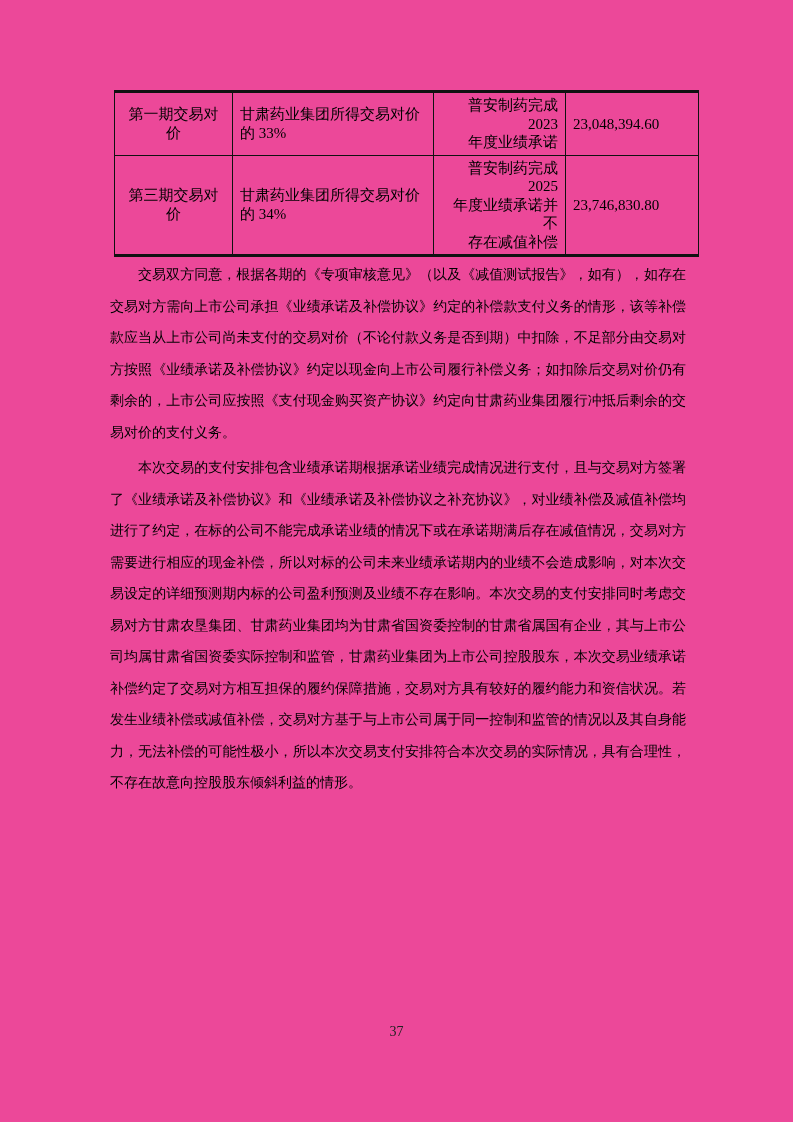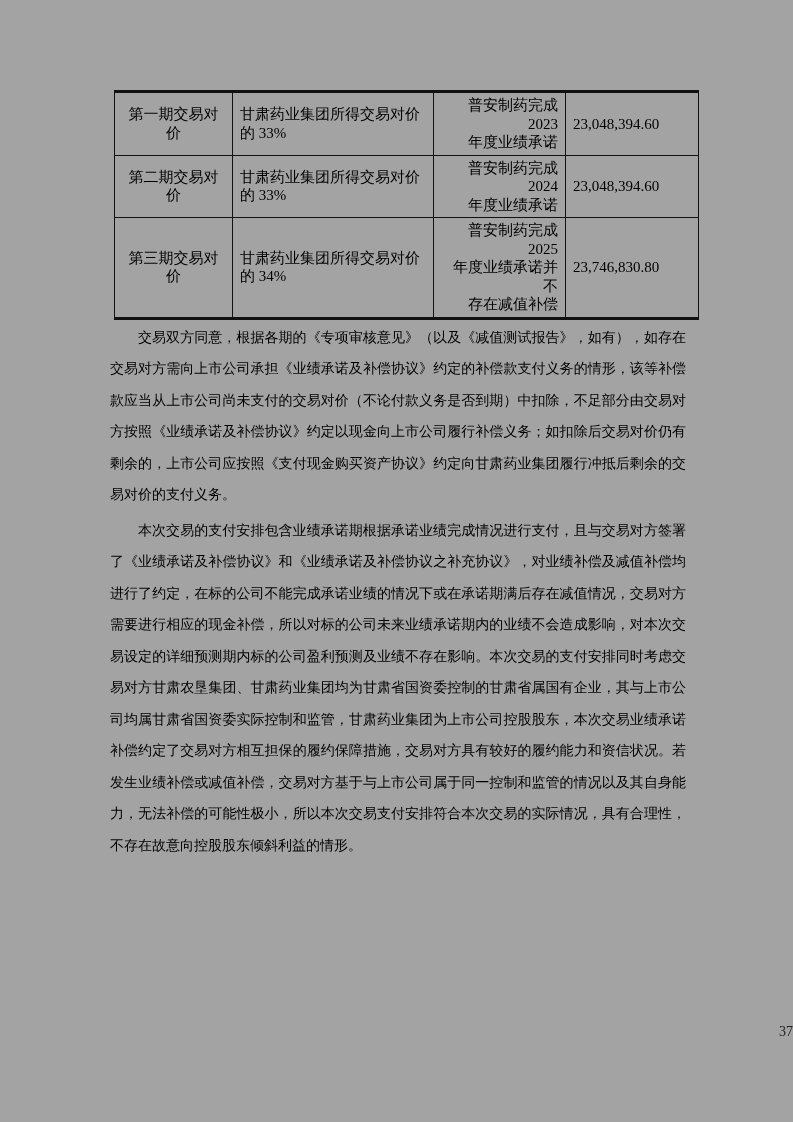--- a/index.html
+++ b/index.html
@@ -1,21 +1,21 @@
 <!DOCTYPE html>
 <html><head>
 <meta charset="utf-8">
 <style>
   * { margin: 0; padding: 0; box-sizing: border-box; }
   html, body { background: #ffffff; }
   .page {
     position: relative;
     width: 793px;
     height: 1122px;
-    background: #a3a3a3;
+    background: #ec4899;
     overflow: hidden;
     font-family: "Liberation Serif", "DejaVu Serif", serif;
     color: #000000;
   }
   .content {
     position: absolute;
     left: 110px;
     top: 90px;
     width: 576px;
   }
@@ -44,46 +44,38 @@
     text-align: justify;
     text-indent: 2em;
     margin-top: 4px;
   }
   .para.first { margin-top: 2px; }
   .page-number {
     position: absolute;
     top: 1024px;
     left: 0;
     width: 100%;
-    text-align: right;
+    text-align: center;
     font-size: 14px;
     color: #222222;
   }
 </style>
 </head>
 <body>
 
 <div class="page">
   <div class="content">
 
     <table class="deal-table">
       <tbody>
         <tr>
           <td class="c-period">第一期交易对价</td>
           <td class="c-share">甘肃药业集团所得交易对价
 的 33%</td>
           <td class="c-cond">普安制药完成 2023
-年度业绩承诺</td>
-          <td class="c-amount">23,048,394.60</td>
-        </tr>
-        <tr>
-          <td class="c-period">第二期交易对价</td>
-          <td class="c-share">甘肃药业集团所得交易对价
-的 33%</td>
-          <td class="c-cond">普安制药完成 2024
 年度业绩承诺</td>
           <td class="c-amount">23,048,394.60</td>
         </tr>
         <tr>
           <td class="c-period">第三期交易对价</td>
           <td class="c-share">甘肃药业集团所得交易对价
 的 34%</td>
           <td class="c-cond">普安制药完成 2025
 年度业绩承诺并不
 存在减值补偿</td>

